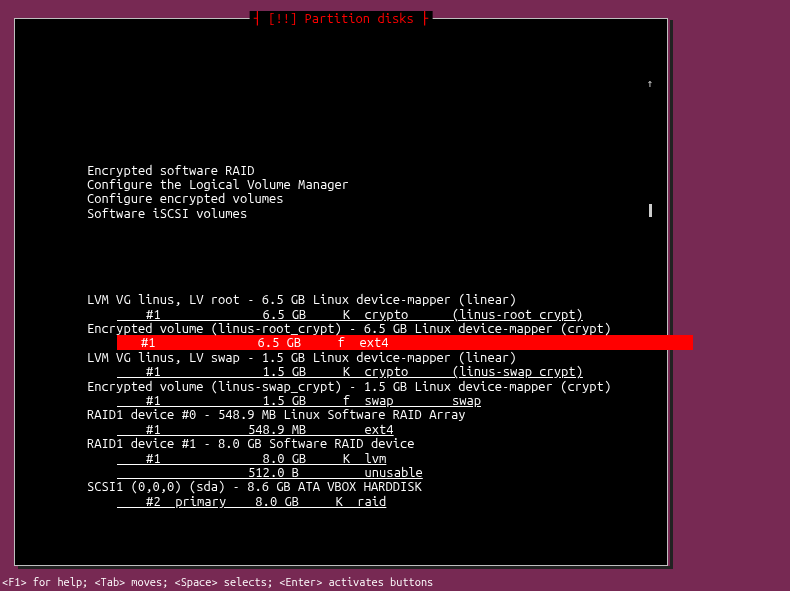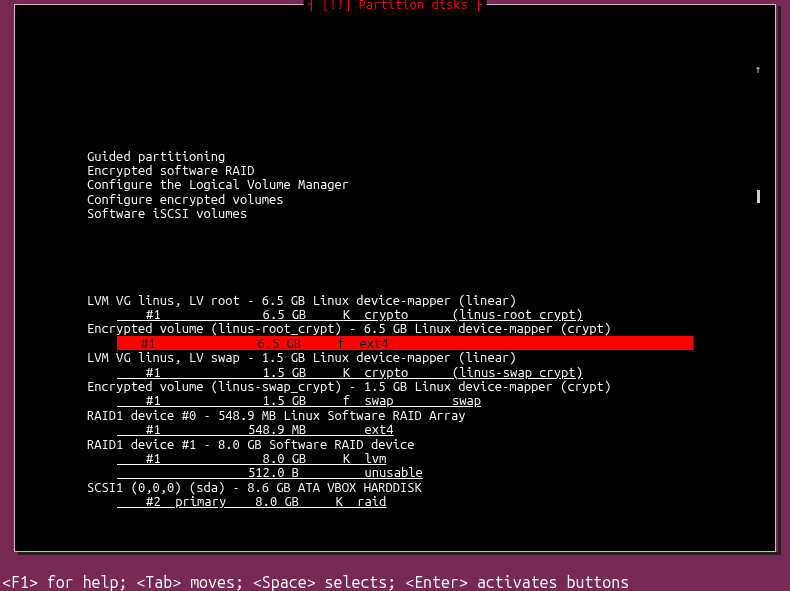--- a/index.html
+++ b/index.html
@@ -8,23 +8,23 @@
     font-family: "Ubuntu Mono", "DejaVu Sans Mono", "Courier New", monospace;
     font-size: 13px;
     line-height: 14.4px;
     color: #eeeeee;
     width: 790px;
     height: 591px;
     overflow: hidden;
   }
   .screen {
     position: absolute;
-    top: 4px;
+    top: 18px;
     left: 14px;
-    width: 762px;
+    width: 654px;
     height: 548px;
     background: #000000;
     border: 1px solid #bfbfbf;
   }
   .screen::after {
     content: '';
     position: absolute;
     left: 3px;
     bottom: -4px;
     width: 100%;
@@ -64,49 +64,49 @@
   .scroll-top { top: 0; }
   .scroll-mid { top: 128px; right: -1px; background:#ccc; width:3px; height:13px; }
   .row {
     white-space: pre;
     height: 14.4px;
   }
   .indent1 { padding-left: 56px; }
   .indent2 { padding-left: 86px; text-decoration: underline; }
   .highlight {
     background: #ff0000;
-    color: #0f172a;
+    color: #ffffff;
     display: block;
     margin-left: 86px;
     padding-left: 24px;
     width: 576px;
   }
   .helpbar {
     position: absolute;
     bottom: 2px;
     left: 2px;
     white-space: pre;
     color: #ffffff;
-    font-size: 16px;
+    font-size: 11px;
   }
 </style>
 </head>
 <body>
 
 <div class="screen">
   <div class="title-box">┤ [!!] Partition disks ├</div>
 
   <div class="content">
 
     <div class="menu-area">
       <span class="scroll-ind scroll-top">↑</span>
       <span class="scroll-ind scroll-mid"></span>
       
 
-      <div id="menu-top"><div class="row indent1">Guided partitioning</div><div class="row indent1">Encrypted software RAID</div><div class="row indent1">Configure the Logical Volume Manager</div><div class="row indent1">Configure encrypted volumes</div><div class="row indent1">Software iSCSI volumes</div></div>
+      <div id="menu-top"><div class="row indent1">Encrypted software RAID</div><div class="row indent1">Configure the Logical Volume Manager</div><div class="row indent1">Configure encrypted volumes</div><div class="row indent1">Software iSCSI volumes</div></div>
       <div class="row"></div>
       <div id="menu-rows"><div class="row indent1">LVM VG linus, LV root - 6.5 GB Linux device-mapper (linear)</div><div class="row indent2">    #1              6.5 GB     K  crypto      (linus-root_crypt)</div><div class="row indent1">Encrypted volume (linus-root_crypt) - 6.5 GB Linux device-mapper (crypt)</div><div class="row highlight">#1              6.5 GB     f  ext4</div><div class="row indent1">LVM VG linus, LV swap - 1.5 GB Linux device-mapper (linear)</div><div class="row indent2">    #1              1.5 GB     K  crypto      (linus-swap_crypt)</div><div class="row indent1">Encrypted volume (linus-swap_crypt) - 1.5 GB Linux device-mapper (crypt)</div><div class="row indent2">    #1              1.5 GB     f  swap        swap</div><div class="row indent1">RAID1 device #0 - 548.9 MB Linux Software RAID Array</div><div class="row indent2">    #1            548.9 MB        ext4</div><div class="row indent1">RAID1 device #1 - 8.0 GB Software RAID device</div><div class="row indent2">    #1              8.0 GB     K  lvm</div><div class="row indent2">                  512.0 B         unusable</div><div class="row indent1">SCSI1 (0,0,0) (sda) - 8.6 GB ATA VBOX HARDDISK</div><div class="row indent2">    #2  primary    8.0 GB     K  raid</div></div>
     </div>
 
     
   </div>
 </div>
 
 <div class="helpbar">&lt;F1&gt; for help; &lt;Tab&gt; moves; &lt;Space&gt; selects; &lt;Enter&gt; activates buttons</div>
 

